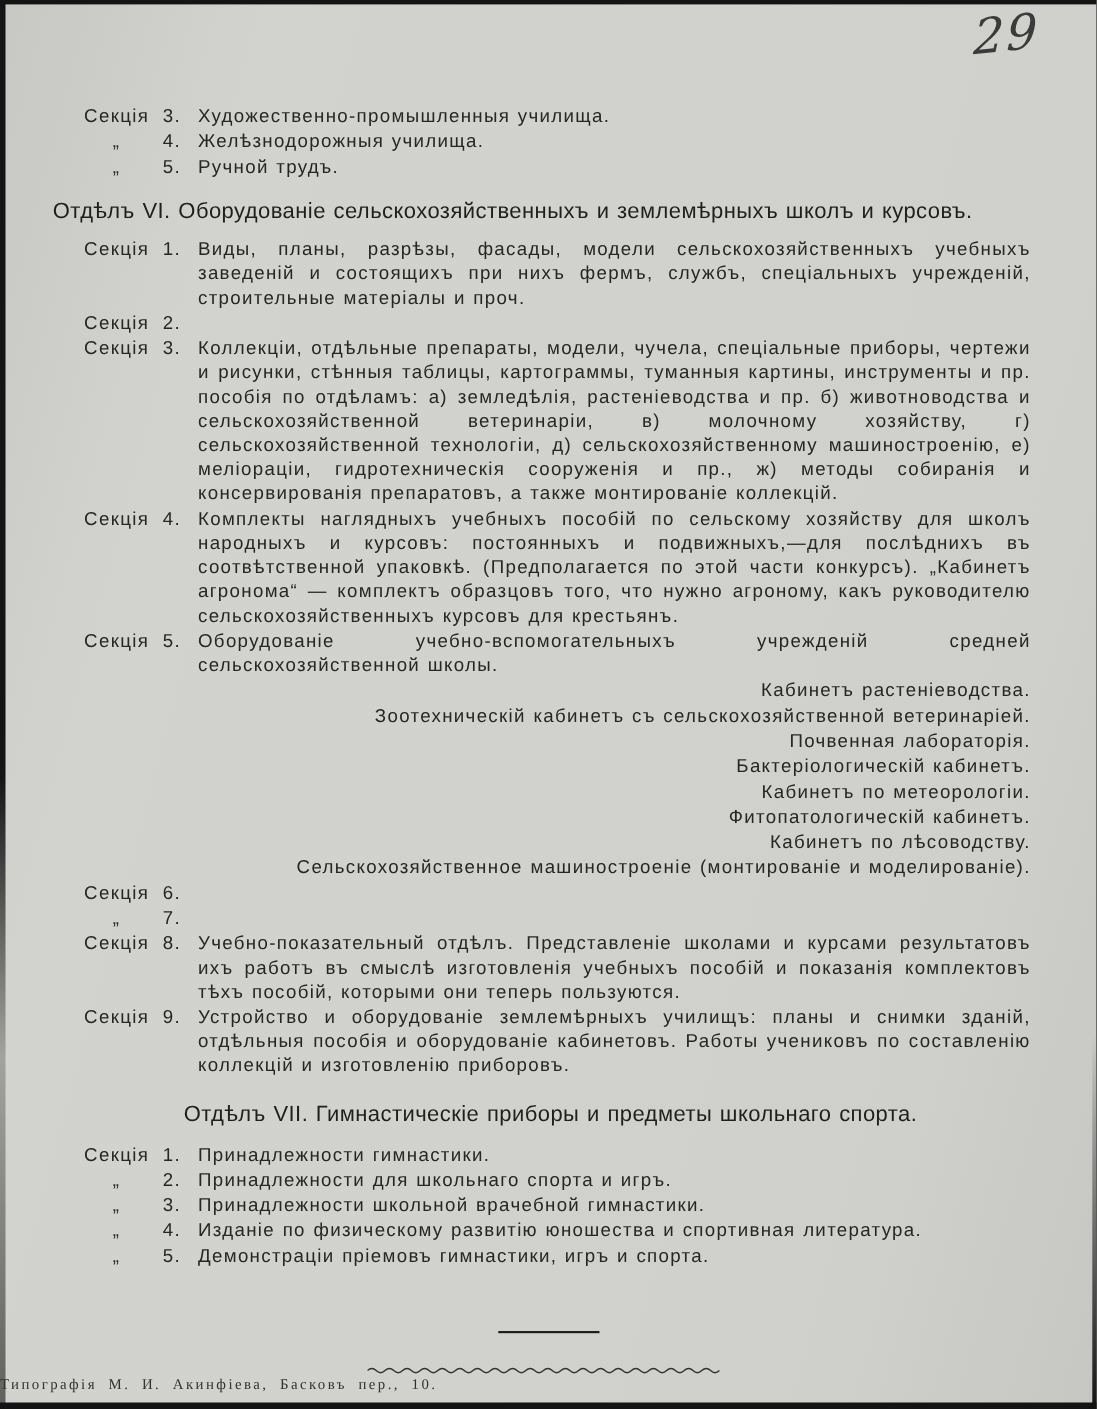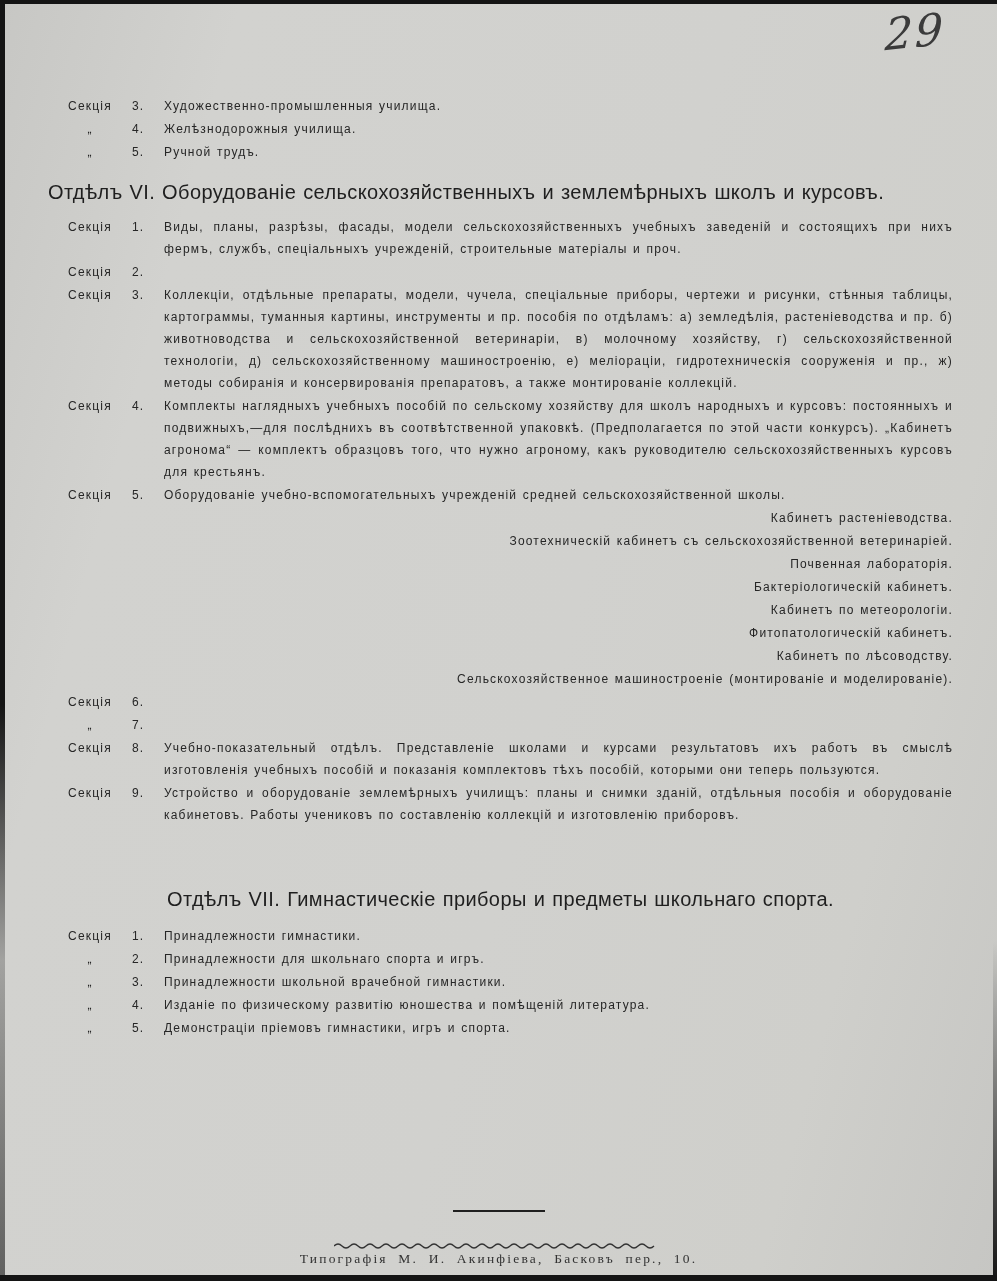--- a/index.html
+++ b/index.html
@@ -22,35 +22,35 @@
   
   .pagenum{
     position:absolute;top:6px;right:52px;
     font-family:"DejaVu Serif",serif;
     font-style:italic;font-size:44px;color:#3b3b3b;
     transform:rotate(-6deg) skewX(-8deg);
     letter-spacing:2px;
   }
   
   .content{position:absolute;top:94px;left:48px;right:44px;}
-  .row{display:flex;align-items:flex-start;margin:1px 0;line-height:22px;font-size:12px;letter-spacing:1.2px;}
+  .row{display:flex;align-items:flex-start;margin:1px 16px;line-height:22px;font-size:17px;letter-spacing:1.2px;}
   .col-label{flex:0 0 84px;text-align:center;white-space:nowrap;}
   .col-num{flex:0 0 32px;}
   .col-text{flex:1 1 auto;text-align:justify;word-spacing:1px;}
   .row[data-type="sub"]{padding-left:116px;}
   .row[data-type="sub"] .col-text{text-align:right;}
   .row[data-type="h1"],.row[data-type="h2"]{
     font-size:20px;letter-spacing:.4px;word-spacing:6px;color:#1f1f1f;line-height:26px;
   }
   .row[data-type="h1"]{margin:16px 0 11px;}
   .row[data-type="h2"]{margin:20px 0 13px;}
-  .row[data-type="h2"] .col-text{text-align:center;margin-top:40px;}
+  .row[data-type="h2"] .col-text{text-align:center;}
   .row[data-type="h1"] .col-text{text-align:left;}
   
-  .footer{position:absolute;left:0;right:0;bottom:14px;text-align:center;}
+  .footer{position:absolute;left:0;right:0;bottom:14px;}
   .divider{width:92px;height:2.5px;background:#1f1f1f;margin:0 auto 30px;}
   .wavy{display:block;margin:0 auto 1px;}
   .imprint{
     font-family:"Liberation Serif",serif;
     font-size:13.5px;letter-spacing:2.2px;word-spacing:5px;color:#333;
   }
 </style>
 </head>
 <body>
 
@@ -172,21 +172,21 @@
       <span class="col-text">Принадлежности для школьнаго спорта и игръ.</span>
     </div>
       <div class="row" data-type="entry">
       <span class="col-label">„</span>
       <span class="col-num">3.</span>
       <span class="col-text">Принадлежности школьной врачебной гимнастики.</span>
     </div>
       <div class="row" data-type="entry">
       <span class="col-label">„</span>
       <span class="col-num">4.</span>
-      <span class="col-text">Изданіе по физическому развитію юношества и помѣщеній литература.</span>
+      <span class="col-text">Изданіе по физическому развитію юношества и спортивная литература.</span>
     </div>
       <div class="row" data-type="entry">
       <span class="col-label">„</span>
       <span class="col-num">5.</span>
       <span class="col-text">Демонстраціи пріемовъ гимнастики, игръ и спорта.</span>
     </div>
     </div>
 
   <div class="footer">
     <div class="divider"></div>

